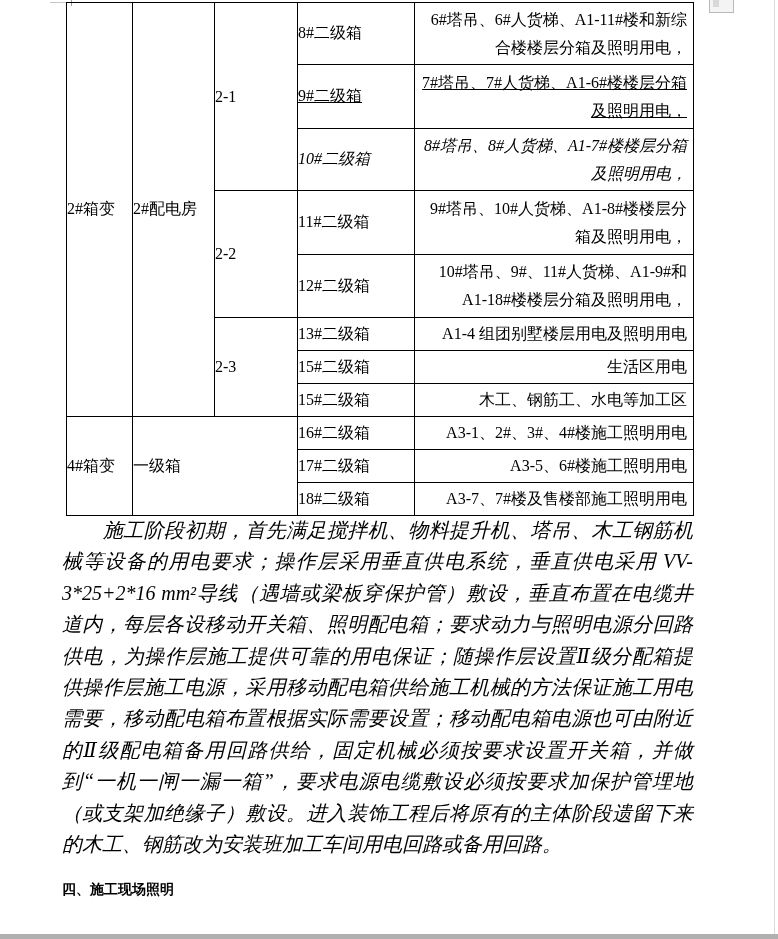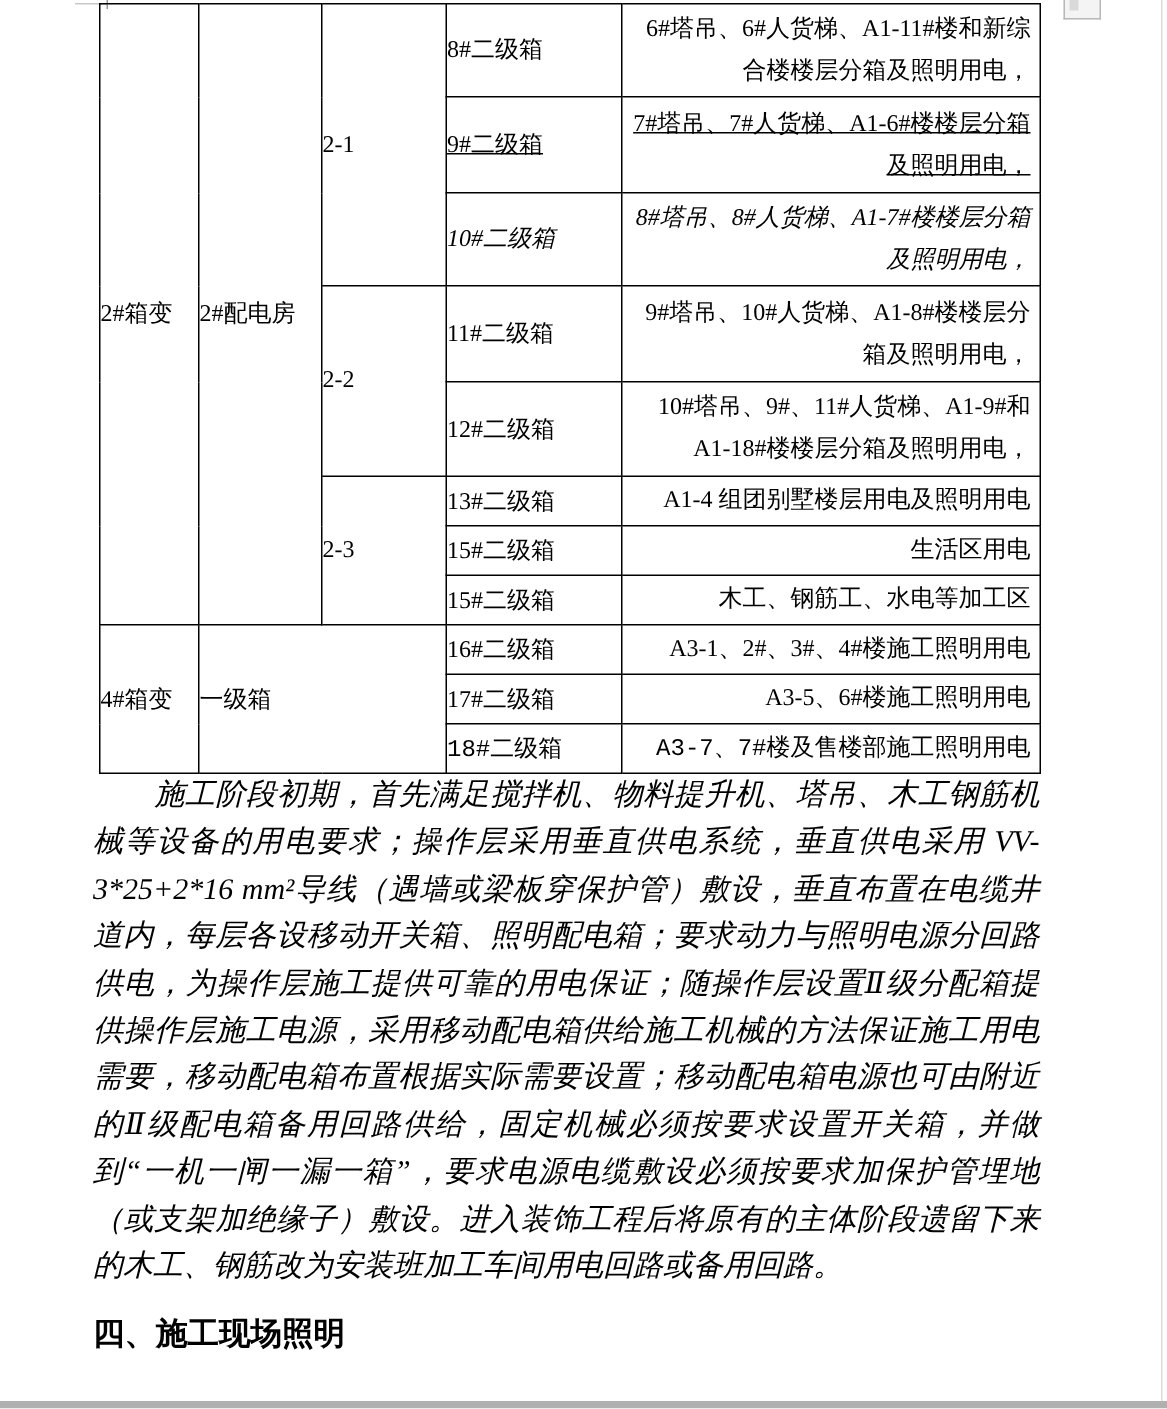--- a/index.html
+++ b/index.html
@@ -19,31 +19,31 @@
     vertical-align:middle;
     overflow:hidden;
     padding:0;
   }
   .dist-table td.ctr{text-align:left;}
   .dist-table td.desc{text-align:right;padding:2px 6px;line-height:28px;}
   
   tr.r0{height:62px;} tr.r1{height:64px;text-decoration:underline;} tr.r2{height:62px;font-style:italic;}
   tr.r3{height:64px;} tr.r4{height:63px;} tr.r5{height:29px;}
   tr.r6{height:31px;} tr.r7{height:30px;} tr.r8{height:31px;}
-  tr.r9{height:31px;margin-top:42px;} tr.r10{height:32px;font-family:Liberation Mono, monospace;}
+  tr.r9{height:31px;margin-top:42px;} tr.r10{height:32px;}
   
   .textblock{
     position:absolute;left:62px;top:515px;width:631px;
     font-size:20px;line-height:31.4px;
   }
   .item-line{margin:0;padding-left:41px;}
   .para{margin:0;text-indent:41px;text-align:justify;font-style:italic;}
   .sec-heading{
     margin:14px 0 16px 0;
-    font-size:21px;font-weight:bold;
+    font-size:14px;font-weight:bold;
     font-family:"Liberation Sans","DejaVu Sans",sans-serif;
   }
   
   .mark-tl-h{position:absolute;left:50px;top:2px;width:22px;height:1px;background:#c8c8c8;}
   .mark-tl-v{position:absolute;left:71px;top:0;width:1px;height:6px;background:#9a9a9a;}
   .scroll-corner{position:absolute;left:709px;top:0;width:23px;height:12px;
     border:1px solid #b8b8b8;border-top:none;background:#f4f4f4;}
   .scroll-corner-inner{position:absolute;left:713px;top:0;width:6px;height:7px;background:#d9d9d9;}
   .right-track{position:absolute;left:774px;top:0;width:1px;height:934px;background:#dcdcdc;}
   .bottom-bar{position:absolute;left:0;top:934px;width:778px;height:5px;background:#b0b0b0;z-index:5;}

